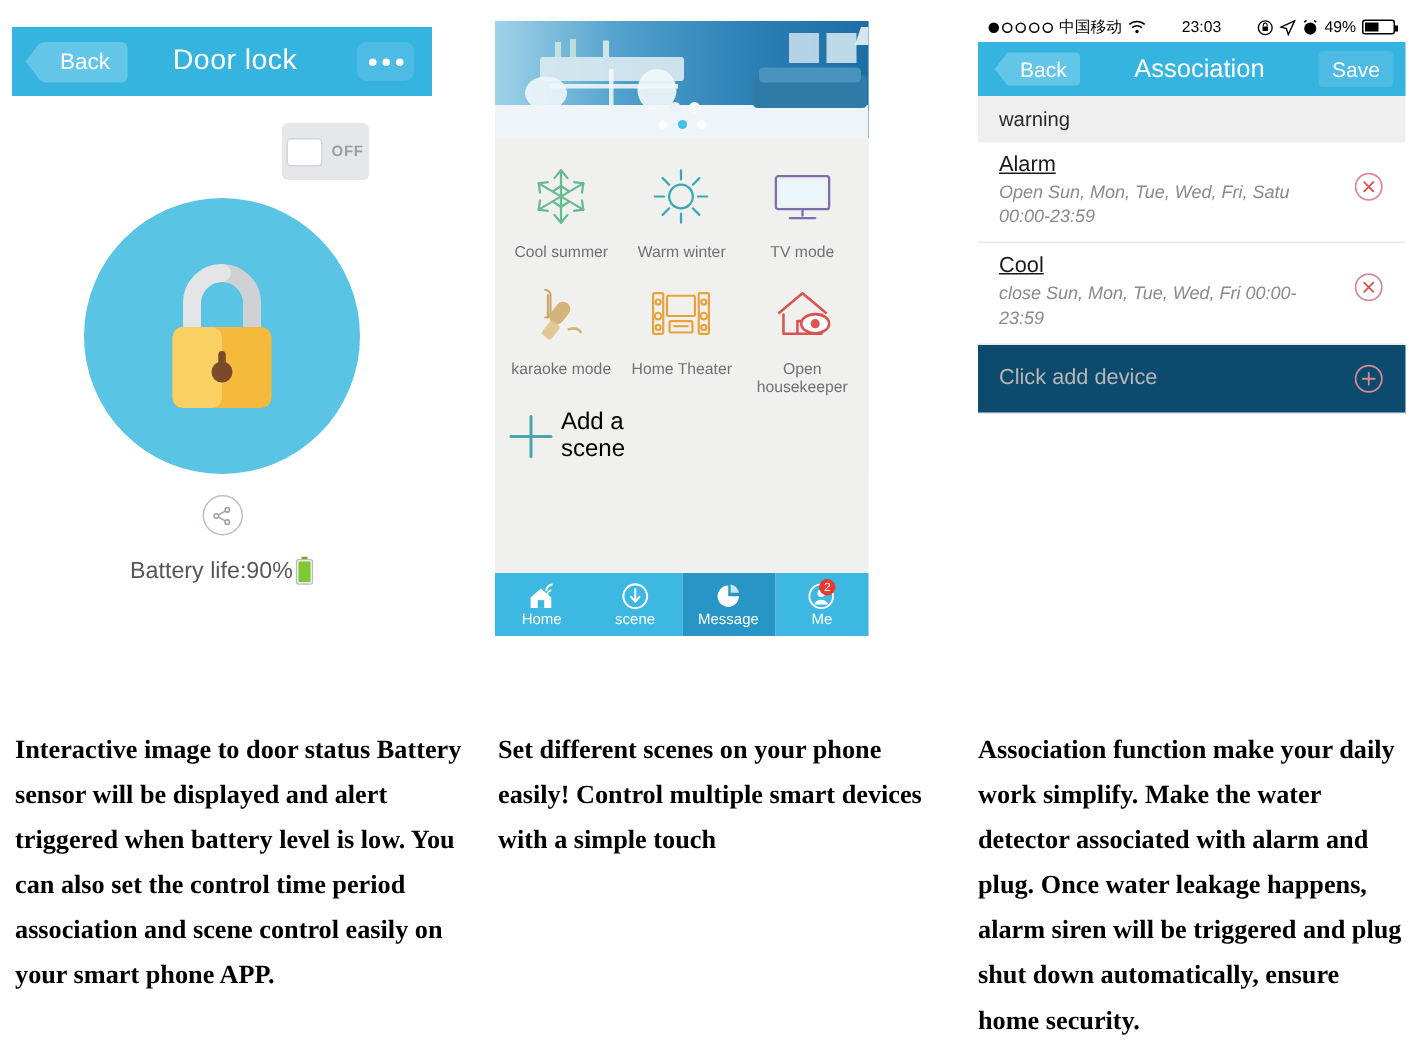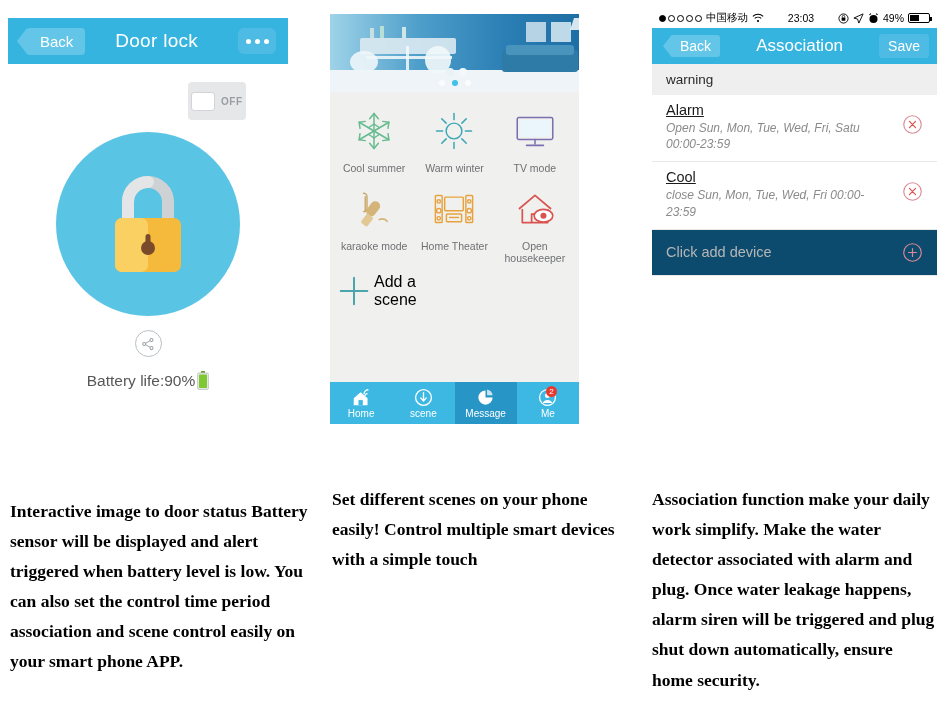--- a/index.html
+++ b/index.html
@@ -151,21 +151,21 @@
     display: flex; align-items: center; justify-content: space-between;
   }
   .add-label { font-size: 14.5px; color: #b6b6b6; }
   .p3-blank { background: #ffffff; height: 150px; }
 
   
   .caption {
     position: absolute; font-family: "Liberation Serif", serif;
     font-weight: bold; font-size: 17.5px; color: #000000; line-height: 1.72;
   }
-  #cap1 { left: 10px;  top: 496px; width: 305px; }
+  #cap1 { left: 10px;  top: 484px; width: 305px; }
   #cap2 { left: 332px; top: 484px; width: 300px; }
   #cap3 { left: 652px; top: 484px; width: 285px; }
 </style>
 </head>
 <body>
 
 <div class="panel" id="phone1">
 
   <div class="p1-header">
     <div class="back-btn">

